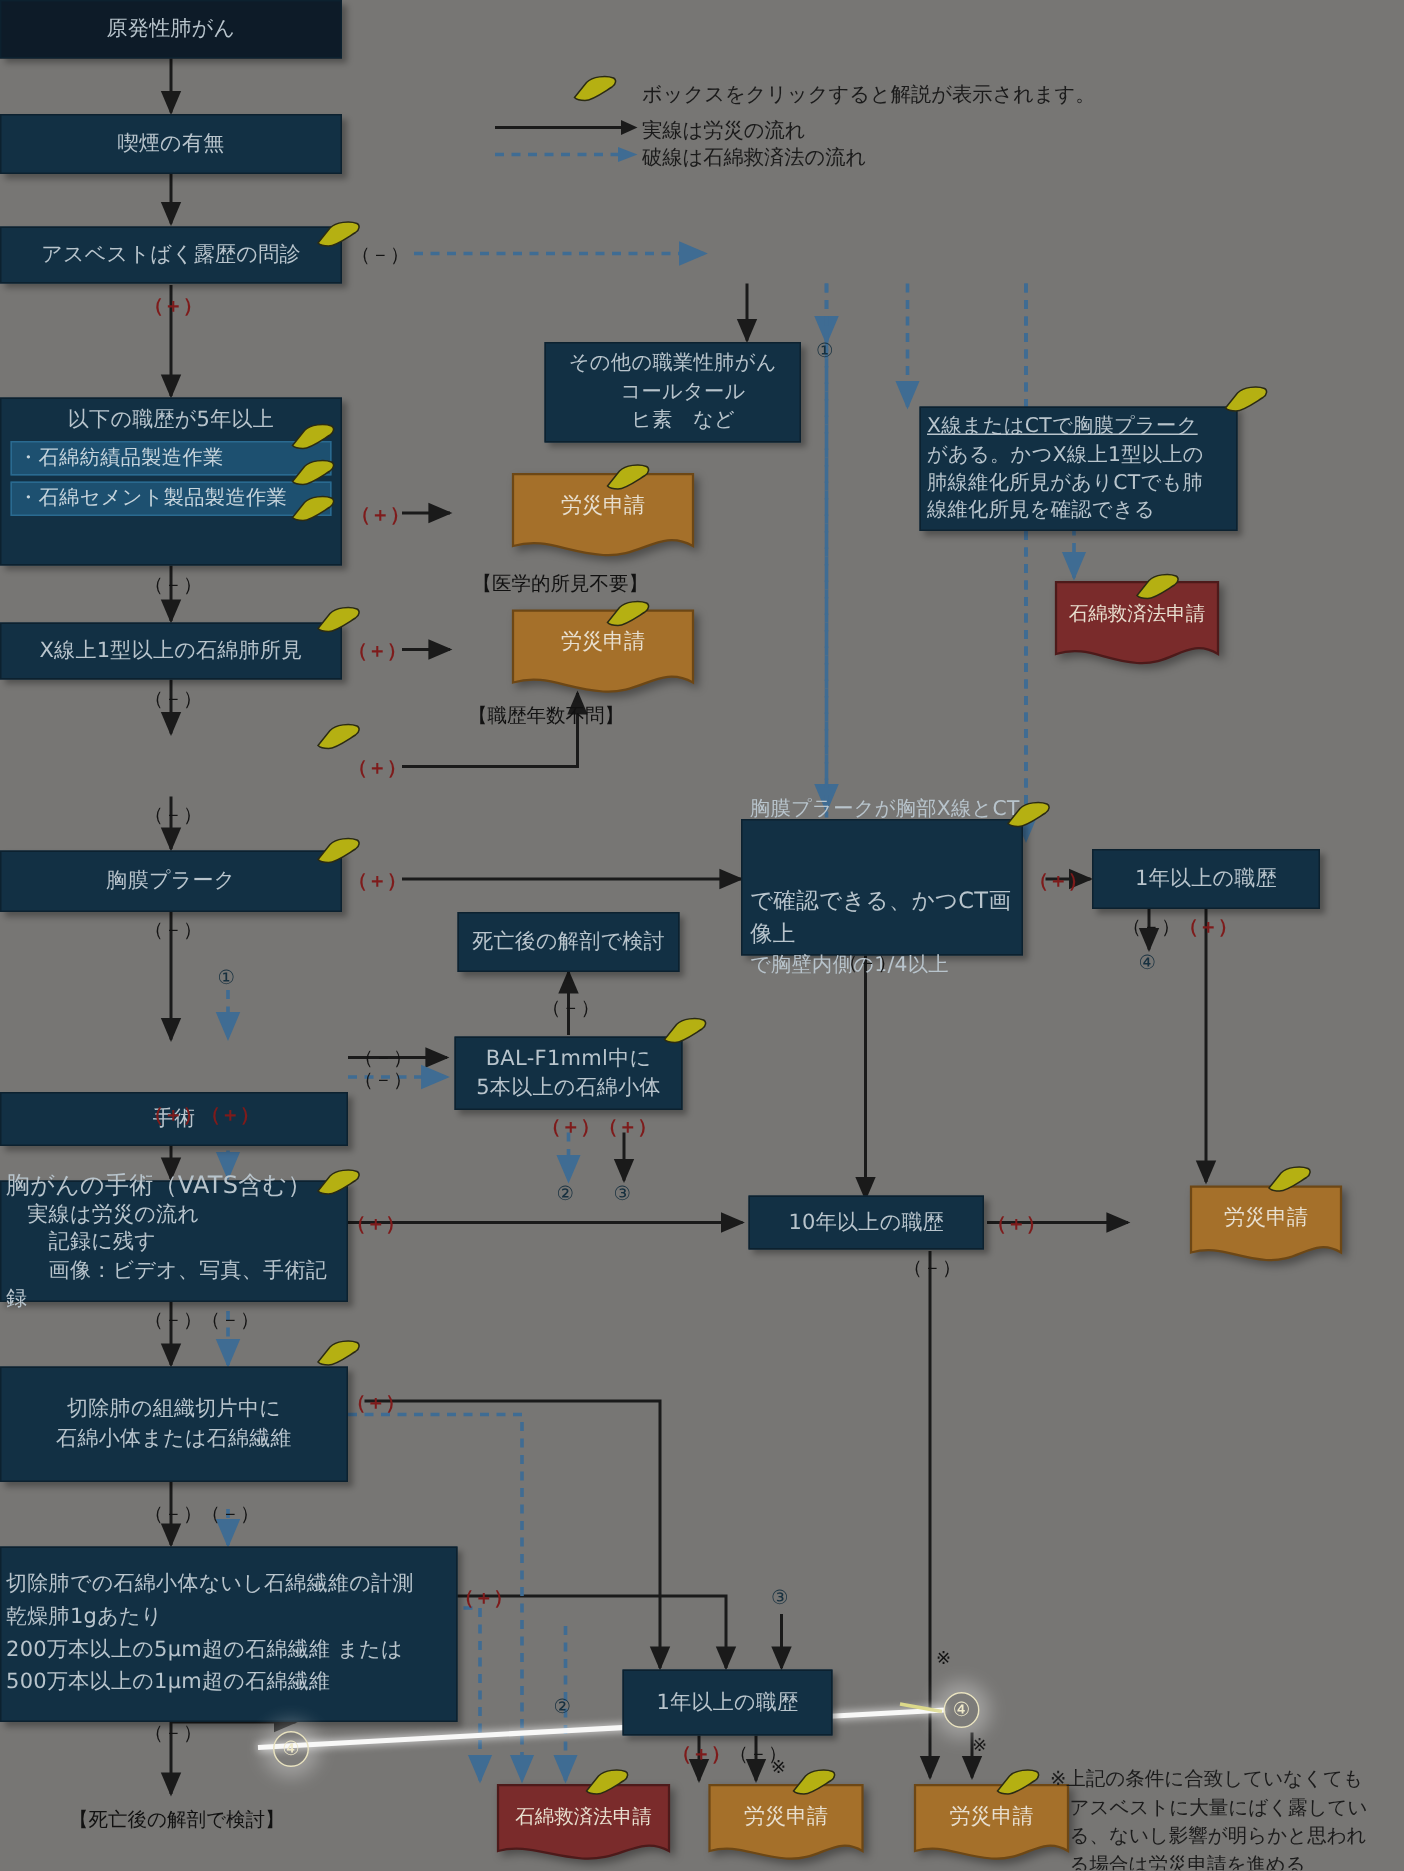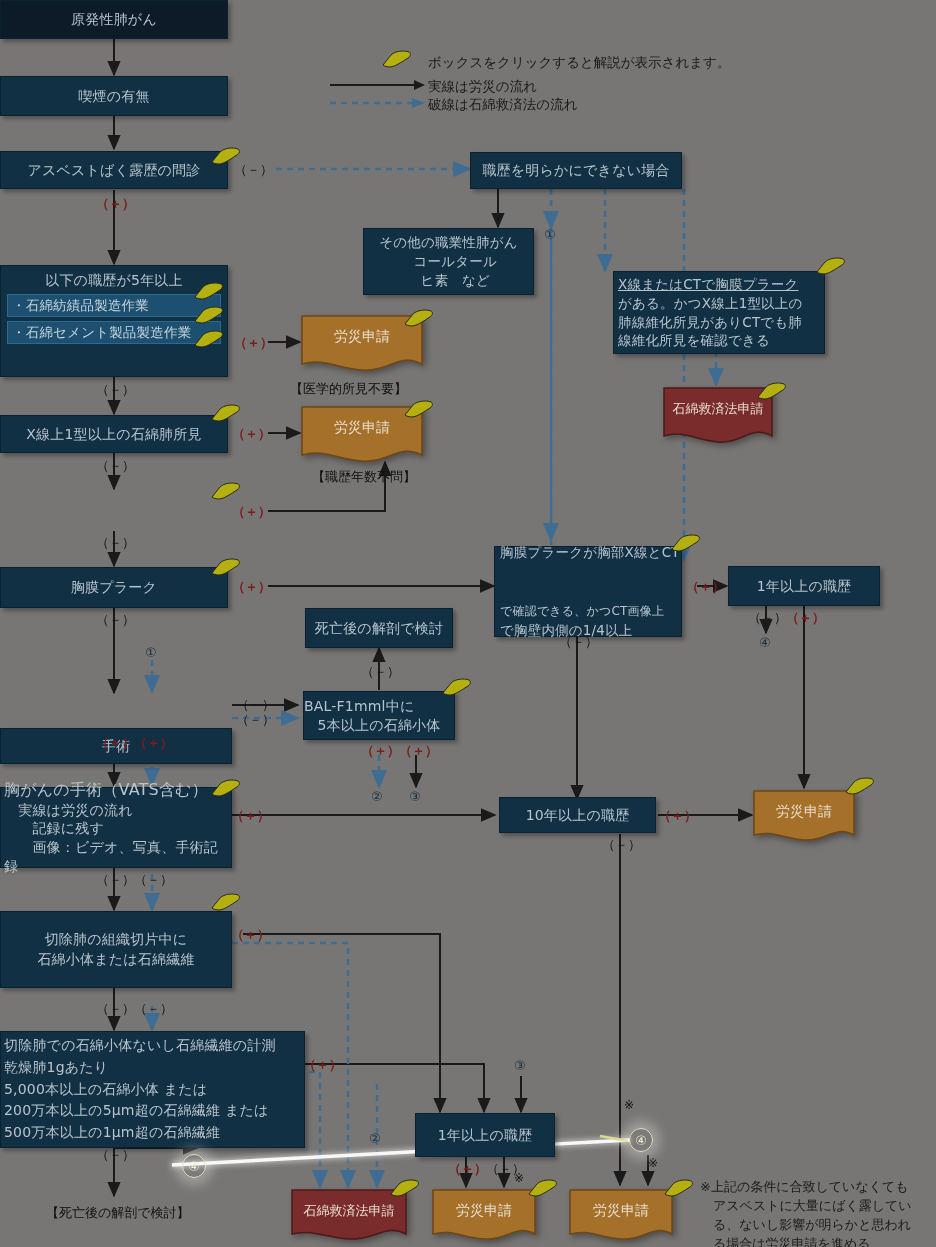--- a/index.html
+++ b/index.html
@@ -29,20 +29,21 @@
     font-size:13.5px;text-align:left;padding:2px 4px;margin:2px 6px;
     line-height:1.25;
   }
 
   
   .flag{
     position:absolute;color:#e8dfcf;font-size:14px;
     display:flex;align-items:flex-start;justify-content:center;
     padding-top:14px;
     filter:drop-shadow(3px 3px 3px rgba(0,0,0,.35));
+    margin-left:40px;
   }
   .flag .fsvg{position:absolute;inset:0;z-index:0;}
   .flag .ftxt{position:relative;z-index:1;}
 
   
   .lbl{position:absolute;font-size:13px;color:#1d1d1d;white-space:nowrap;}
   .lbl.plus{color:#7e1b1b;font-weight:700;}
   .lbl.minus{color:#141414;}
   .lbl.bracket{color:#111;font-size:13px;}
   .lbl.legend{color:#1a1a1a;font-size:13.5px;}
@@ -280,68 +281,64 @@
   <svg class="hand" style="left:211px;top:892px;" viewBox="0 0 30 19">
       <path d="M1,16 L9,6 C13,2 22,1 27,3 C29,4 29,7 26,9 C21,12 13,18 8,18 C5,18 2,17 1,16 Z" fill="#b5b012" stroke="#2b2b14" stroke-width="1"></path>
     </svg>
   <div class="lbl plus" style="left:231px;top:926px;">（＋）</div>
   <div class="lbl minus" style="left:96px;top:1000px;">（－）</div>
   <div class="lbl minus" style="left:134px;top:1000px;">（－）</div>
 
   <div class="nbox col left" style="left:0px;top:1031px;width:305px;height:117px;justify-content:center;padding-left:3px;">
     <div style="font-size:14px;line-height:1.55;color:#b8c4cc;">切除肺での石綿小体ないし石綿繊維の計測</div>
     <div style="font-size:14px;line-height:1.55;color:#b8c4cc;">乾燥肺1gあたり</div>
-    <div style="font-size:14px;line-height:1.55;color:#b8c4cc;">5,000本以上の石綿小体 または</div>
     <div style="font-size:14px;line-height:1.55;color:#b8c4cc;">200万本以上の5μm超の石綿繊維 または</div>
     <div style="font-size:14px;line-height:1.55;color:#b8c4cc;">500万本以上の1μm超の石綿繊維</div>
   </div>
   <div class="lbl plus" style="left:303px;top:1056px;">（＋）</div>
   <div class="lbl minus" style="left:96px;top:1146px;">（－）</div>
   <div class="cmark" style="left:182px;top:1154px;">④</div>
   <div class="lbl bracket" style="left:46px;top:1204px;">【死亡後の解剖で検討】</div>
 
-  <div class="nbox" style="left:470px;top:152px;width:212px;height:37px;">
-    <span>職歴を明らかにできない場合</span>
-  </div>
   <div class="lbl circ" style="left:544px;top:227px;">①</div>
 
   <div class="nbox col" style="left:363px;top:228px;width:171px;height:67px;justify-content:center;">
     <div style="text-align:center;font-size:13.5px;line-height:1.4;color:#b8c4cc;">その他の職業性肺がん</div>
     <div style="text-align:center;font-size:13.5px;line-height:1.4;color:#b8c4cc;">　コールタール</div>
     <div style="text-align:center;font-size:13.5px;line-height:1.4;color:#b8c4cc;">　ヒ素　など</div>
   </div>
 
   <div class="nbox col left" style="left:613px;top:271px;width:212px;height:83px;justify-content:center;padding-left:4px;">
     <div style="font-size:13.5px;line-height:1.4;color:#b8c4cc;text-decoration:underline;">X線またはCTで胸膜プラーク</div>
     <div style="font-size:13.5px;line-height:1.4;color:#b8c4cc;">がある。かつX線上1型以上の</div>
     <div style="font-size:13.5px;line-height:1.4;color:#b8c4cc;">肺線維化所見がありCTでも肺</div>
     <div style="font-size:13.5px;line-height:1.4;color:#b8c4cc;">線維化所見を確認できる</div>
   </div>
   <svg class="hand" style="left:816px;top:256px;" viewBox="0 0 30 19">
       <path d="M1,16 L9,6 C13,2 22,1 27,3 C29,4 29,7 26,9 C21,12 13,18 8,18 C5,18 2,17 1,16 Z" fill="#b5b012" stroke="#2b2b14" stroke-width="1"></path>
     </svg>
 
   <div class="nbox col left" style="left:494px;top:546px;width:188px;height:91px;justify-content:center;padding-left:5px;">
     <div style="font-size:13.5px;line-height:1.45;color:#b8c4cc;">胸膜プラークが胸部X線とCT</div>
-    <div style="font-size:12px;line-height:1.45;color:#b8c4cc;margin-top:41px;">で確認できる、かつCT画像上</div>
+    <div style="font-size:15px;line-height:1.45;color:#b8c4cc;margin-top:41px;">で確認できる、かつCT画像上</div>
     <div style="font-size:13.5px;line-height:1.45;color:#b8c4cc;">で胸壁内側の1/4以上</div>
   </div>
   <svg class="hand" style="left:671px;top:533px;" viewBox="0 0 30 19">
       <path d="M1,16 L9,6 C13,2 22,1 27,3 C29,4 29,7 26,9 C21,12 13,18 8,18 C5,18 2,17 1,16 Z" fill="#b5b012" stroke="#2b2b14" stroke-width="1"></path>
     </svg>
   <div class="lbl plus" style="left:686px;top:578px;">（＋）</div>
   <div class="lbl minus" style="left:559px;top:633px;">（－）</div>
 
   <div class="nbox" style="left:305px;top:608px;width:148px;height:40px;">
     <span>死亡後の解剖で検討</span>
   </div>
   <div class="lbl minus" style="left:361px;top:663px;">（－）</div>
 
   <div class="nbox col" style="left:303px;top:691px;width:152px;height:49px;justify-content:center;">
-    <div style="text-align:left;font-size:14px;line-height:1.35;color:#b8c4cc;">BAL-F1mml中に</div>
+    <div style="text-align:center;font-size:14px;line-height:1.35;color:#b8c4cc;">BAL-F1mml中に</div>
     <div style="text-align:center;font-size:14px;line-height:1.35;color:#b8c4cc;">5本以上の石綿小体</div>
   </div>
   <svg class="hand" style="left:442px;top:677px;" viewBox="0 0 30 19">
       <path d="M1,16 L9,6 C13,2 22,1 27,3 C29,4 29,7 26,9 C21,12 13,18 8,18 C5,18 2,17 1,16 Z" fill="#b5b012" stroke="#2b2b14" stroke-width="1"></path>
     </svg>
   <div class="lbl plus" style="left:361px;top:742px;">（＋）</div>
   <div class="lbl plus" style="left:399px;top:742px;">（＋）</div>
   <div class="lbl circ" style="left:371px;top:789px;">②</div>
   <div class="lbl circ" style="left:409px;top:789px;">③</div>
 
@@ -373,21 +370,21 @@
 
   <div class="flag" style="left:300px;top:314px;width:124px;height:60px;">
     <svg class="fsvg" viewBox="0 0 124 60" preserveAspectRatio="none">
         <path d="M2,2 L122,2 L122,50 C100,38 88,58 62,56 C36,54 24,44 2,50 Z" fill="#a5702a" stroke="#6d4715" stroke-width="1.5"></path>
       </svg>
     <span class="ftxt">労災申請</span>
   </div>
   <svg class="hand" style="left:404px;top:308px;" viewBox="0 0 30 19">
       <path d="M1,16 L9,6 C13,2 22,1 27,3 C29,4 29,7 26,9 C21,12 13,18 8,18 C5,18 2,17 1,16 Z" fill="#b5b012" stroke="#2b2b14" stroke-width="1"></path>
     </svg>
-  <div class="lbl bracket" style="left:290px;top:380px;">【医学的所見不要】</div>
+  <div class="lbl bracket" style="left:315px;top:380px;">【医学的所見不要】</div>
 
   <div class="flag" style="left:300px;top:405px;width:124px;height:60px;">
     <svg class="fsvg" viewBox="0 0 124 60" preserveAspectRatio="none">
         <path d="M2,2 L122,2 L122,50 C100,38 88,58 62,56 C36,54 24,44 2,50 Z" fill="#a5702a" stroke="#6d4715" stroke-width="1.5"></path>
       </svg>
     <span class="ftxt">労災申請</span>
   </div>
   <svg class="hand" style="left:404px;top:399px;" viewBox="0 0 30 19">
       <path d="M1,16 L9,6 C13,2 22,1 27,3 C29,4 29,7 26,9 C21,12 13,18 8,18 C5,18 2,17 1,16 Z" fill="#b5b012" stroke="#2b2b14" stroke-width="1"></path>
     </svg>

